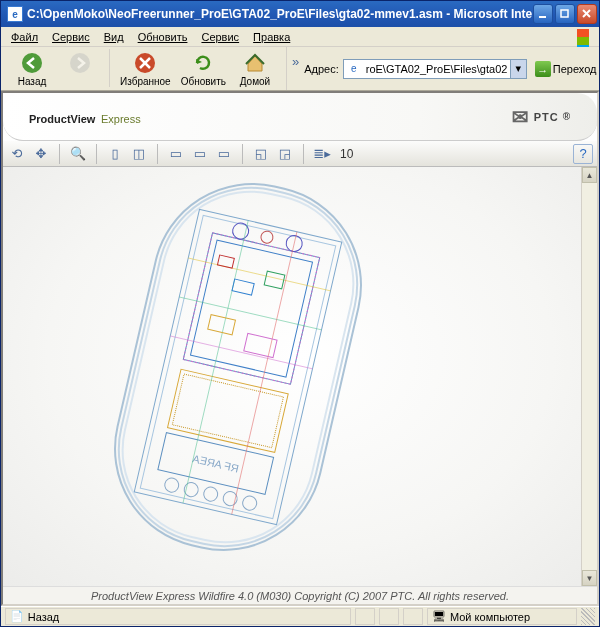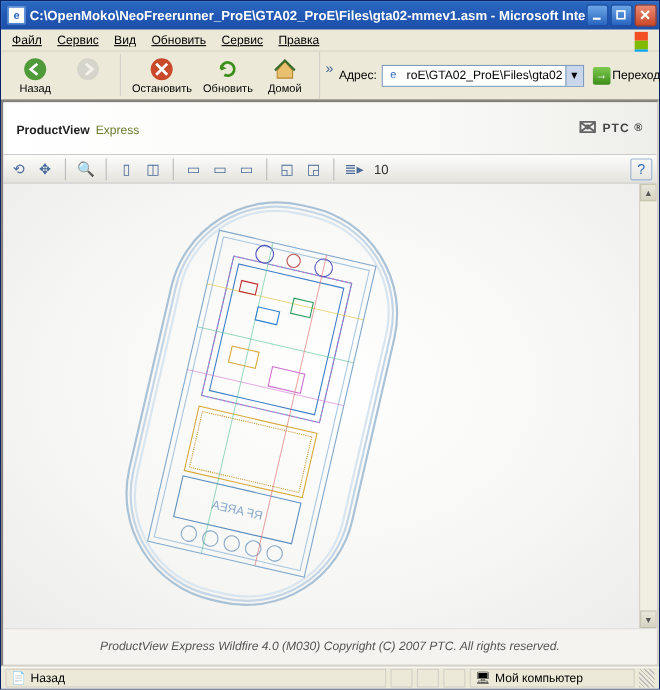--- a/index.html
+++ b/index.html
@@ -24,38 +24,38 @@
   .sep { width:1px; height:38px; background:#d4d0c8; margin:0 2px;}
   .addrbar { flex:1; display:flex; align-items:center; gap:4px; padding:0 4px;}
   .addrbar .label{ color:#000;}
   .addr-inp-wrap{ flex:1; position:relative; display:flex; align-items:center; background:#fff; border:1px solid #7f9db9; height:20px;}
   .addr-inp-wrap .favicon{ width:16px; height:16px; margin:0 2px; display:flex; align-items:center; justify-content:center; color:#2a6ac1; font-size:10px;}
   .addr-inp { flex:1; border:none; outline:none; font-size:11px; padding:0 2px;}
   .addr-dd { width:16px; height:18px; background:#c9d6eb; display:flex; align-items:center; justify-content:center; cursor:pointer; border-left:1px solid #7f9db9;}
   .go-btn { display:flex; align-items:center; gap:2px; cursor:pointer; padding:2px 4px;}
   .go-btn .sq{ width:16px; height:16px; background:linear-gradient(to bottom,#7fc94f,#3c8e1a); border-radius:2px; display:flex; align-items:center; justify-content:center; color:#fff;}
   .content { flex:1; background:#fefefe; border:2px inset #d4d0c8; display:flex; flex-direction:column; position:relative; overflow:hidden;}
-  .pv-header { height:48px; background:linear-gradient(to right, #fff 0%, #f8f8f6 70%, #eeeeea 100%); display:flex; align-items:center; padding:0 12px; border-bottom:1px solid #ccc;}
+  .pv-header { height:48px; background:linear-gradient(to right, #fff 0%, #f8f8f6 70%, #eeeeea 100%); display:flex; align-items:center; padding:0 26px; border-bottom:1px solid #ccc;border-radius:20px;}
   .pv-title { font-size:20px; color:#333; font-family:"Segoe UI",Tahoma,sans-serif;}
   .pv-title .bold{ font-weight:600; color:#222;}
   .pv-title .light{ font-weight:300; color:#6a7b2d;}
   .ptc-logo{ margin-left:auto; display:flex; align-items:center; gap:4px; color:#444; font-size:18px; font-weight:bold; letter-spacing:1px;}
   .ptc-logo .knot{ font-size:20px; color:#666;}
   .pv-toolbar{ height:26px; background:linear-gradient(to bottom,#fcfcfb,#e4e3dc); border-bottom:1px solid #bbb; display:flex; align-items:center; padding:0 4px; gap:4px;}
   .tb-btn{ width:20px; height:20px; display:flex; align-items:center; justify-content:center; cursor:pointer; border:1px solid transparent; border-radius:2px; font-size:13px; color:#4a6a9a;}
   .tb-sep{ width:1px; height:20px; background:#bbb; margin:0 4px;}
   .tb-num{ font-size:12px; color:#333; padding:0 4px;}
   .help-btn{ margin-left:auto;}
   .canvas{ flex:1; background:radial-gradient(ellipse at 50% 45%, #fff 0%, #f6f6f4 60%, #ececea 100%); position:relative;}
   .phone{ position:absolute; left:130px; top:15px; width:210px; height:370px; transform:rotate(13deg);}
   .shell{ position:absolute; inset:0; border-radius:100px; border:2px solid #aac2d6;}
   .shell.s2{ inset:4px; border-color:#c4d6e5; border-radius:95px;}
   .shell.s3{ inset:8px; border-color:#d9e5ef; border-radius:90px;}
   .central{ position:absolute; left:32px; top:40px; width:146px; height:290px;}
-  .footer{ height:33px; background:#f4f3ef; display:flex; align-items:center; justify-content:center; font-size:10px; color:#555; border-top:1px solid #ddd; font-style:italic;}
+  .footer{ height:18px; background:#f4f3ef; display:flex; align-items:center; justify-content:center; font-size:10px; color:#555; border-top:1px solid #ddd; font-style:italic;}
   .statusbar{ height:20px; background:#ece9d8; display:flex; align-items:center; border-top:1px solid #fff; padding:0 4px; gap:4px;}
   .status-panel{ border:1px solid #d4d0c8; height:17px; display:flex; align-items:center; padding:0 4px; gap:4px;}
   .status-panel.main{ flex:1;}
   .status-panel.comp{ width:150px;}
   .grip{ width:14px; height:17px; background:repeating-linear-gradient(45deg,#bbb 0 1px,transparent 1px 3px);}
   svg{ overflow:visible;}
   .scrollbar-v{ position:absolute; right:0; top:0; bottom:0; width:16px; background:#f1efe2; border-left:1px solid #d4d0c8; display:flex; flex-direction:column;}
   .sb-btn{ height:16px; background:linear-gradient(#e9e7da,#d6d3c3); border:1px solid #c1bfab; display:flex; align-items:center; justify-content:center; font-size:8px; color:#555; cursor:pointer;}
   .sb-track{ flex:1;}
 </style>
@@ -124,21 +124,21 @@
       </div>
       <div class="sep"></div>
       <div class="nav-btn">
         <div class="ic">
             <svg width="22" height="22">
               <circle cx="11" cy="11" r="10" fill="#c94a2a"></circle>
               <line x1="6" y1="6" x2="16" y2="16" stroke="#fff" stroke-width="2.5"></line>
               <line x1="16" y1="6" x2="6" y2="16" stroke="#fff" stroke-width="2.5"></line>
             </svg>
           </div>
-        <div class="lbl">Остановить</div>
+        <div class="lbl">Избранное</div>
       </div>
       <div class="nav-btn">
         <div class="ic">
             <svg width="22" height="22">
               <path d="M5 11 A6 6 0 1 1 8 16" fill="none" stroke="#3c8e1a" stroke-width="2.5"></path>
               <path d="M4 7 L5 12 L10 10 Z" fill="#3c8e1a"></path>
             </svg>
           </div>
         <div class="lbl">Обновить</div>
       </div>

